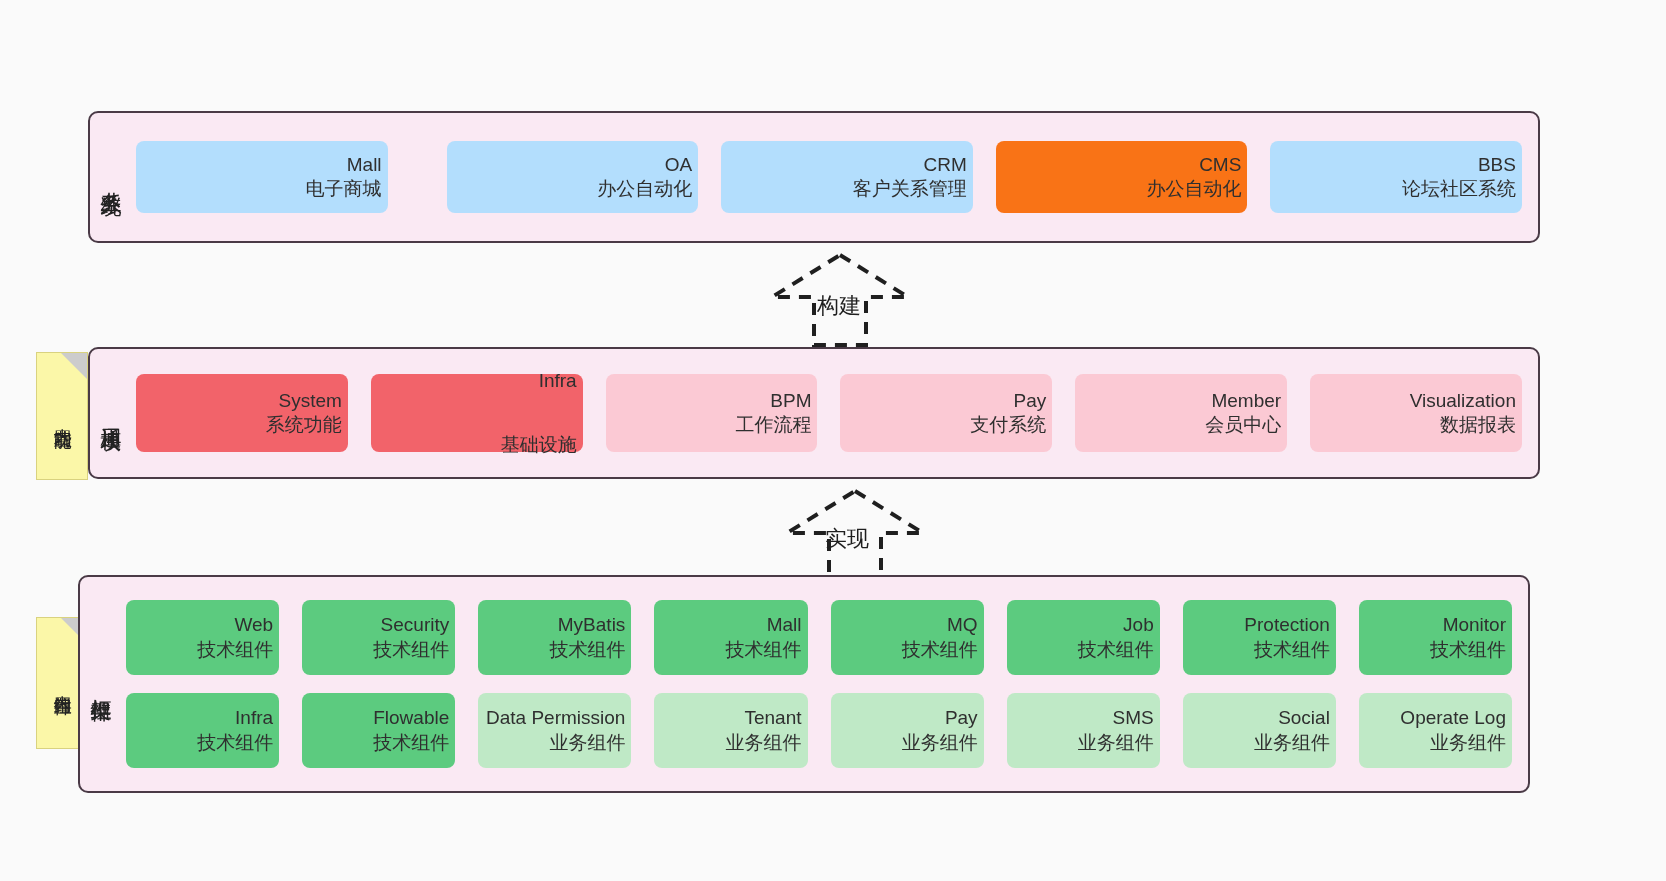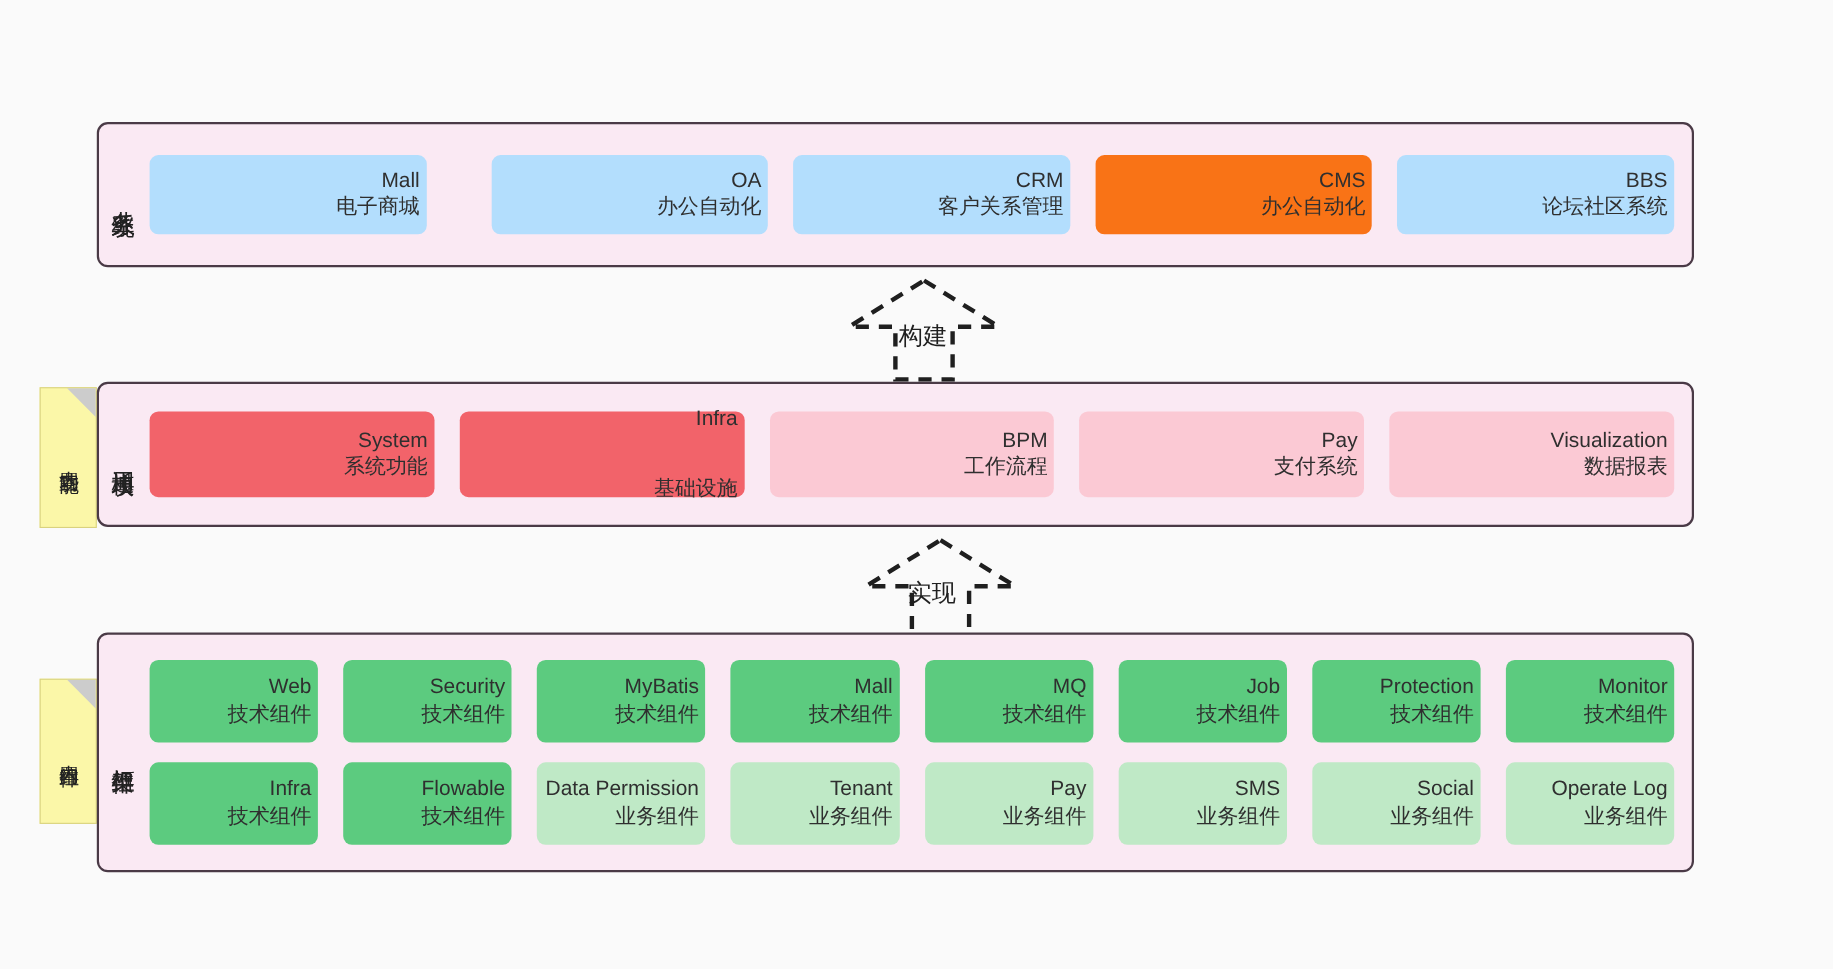--- a/index.html
+++ b/index.html
@@ -104,21 +104,21 @@
   #layer-modules {
     left: 88px;
     top: 347px;
     width: 1452px;
     height: 132px;
   }
   #layer-modules .card { height: 78px; }
 
   
   #layer-framework {
-    left: 88px;
+    left: 78px;
     top: 575px;
     width: 1452px;
     height: 218px;
   }
   #layer-framework .card { height: 75px; }
 
   
   .note {
     position: absolute;
     background: #fbf7a8;
@@ -245,20 +245,24 @@
         <div class="card c-pink" style="background: rgb(251, 201, 212);">
           <span class="card-title">BPM</span>
           <span class="card-sub">工作流程</span>
         </div>
 
         <div class="card c-pink" style="background: rgb(251, 201, 212);">
           <span class="card-title">Pay</span>
           <span class="card-sub">支付系统</span>
         </div>
 
+        <div class="card c-pink" style="background: rgb(251, 201, 212);">
+          <span class="card-title">Member</span>
+          <span class="card-sub">会员中心</span>
+        </div>
 
         <div class="card c-pink" style="background: rgb(251, 201, 212);">
           <span class="card-title">Visualization</span>
           <span class="card-sub">数据报表</span>
         </div>
 
       </div>
     </div>
   </div>
 

